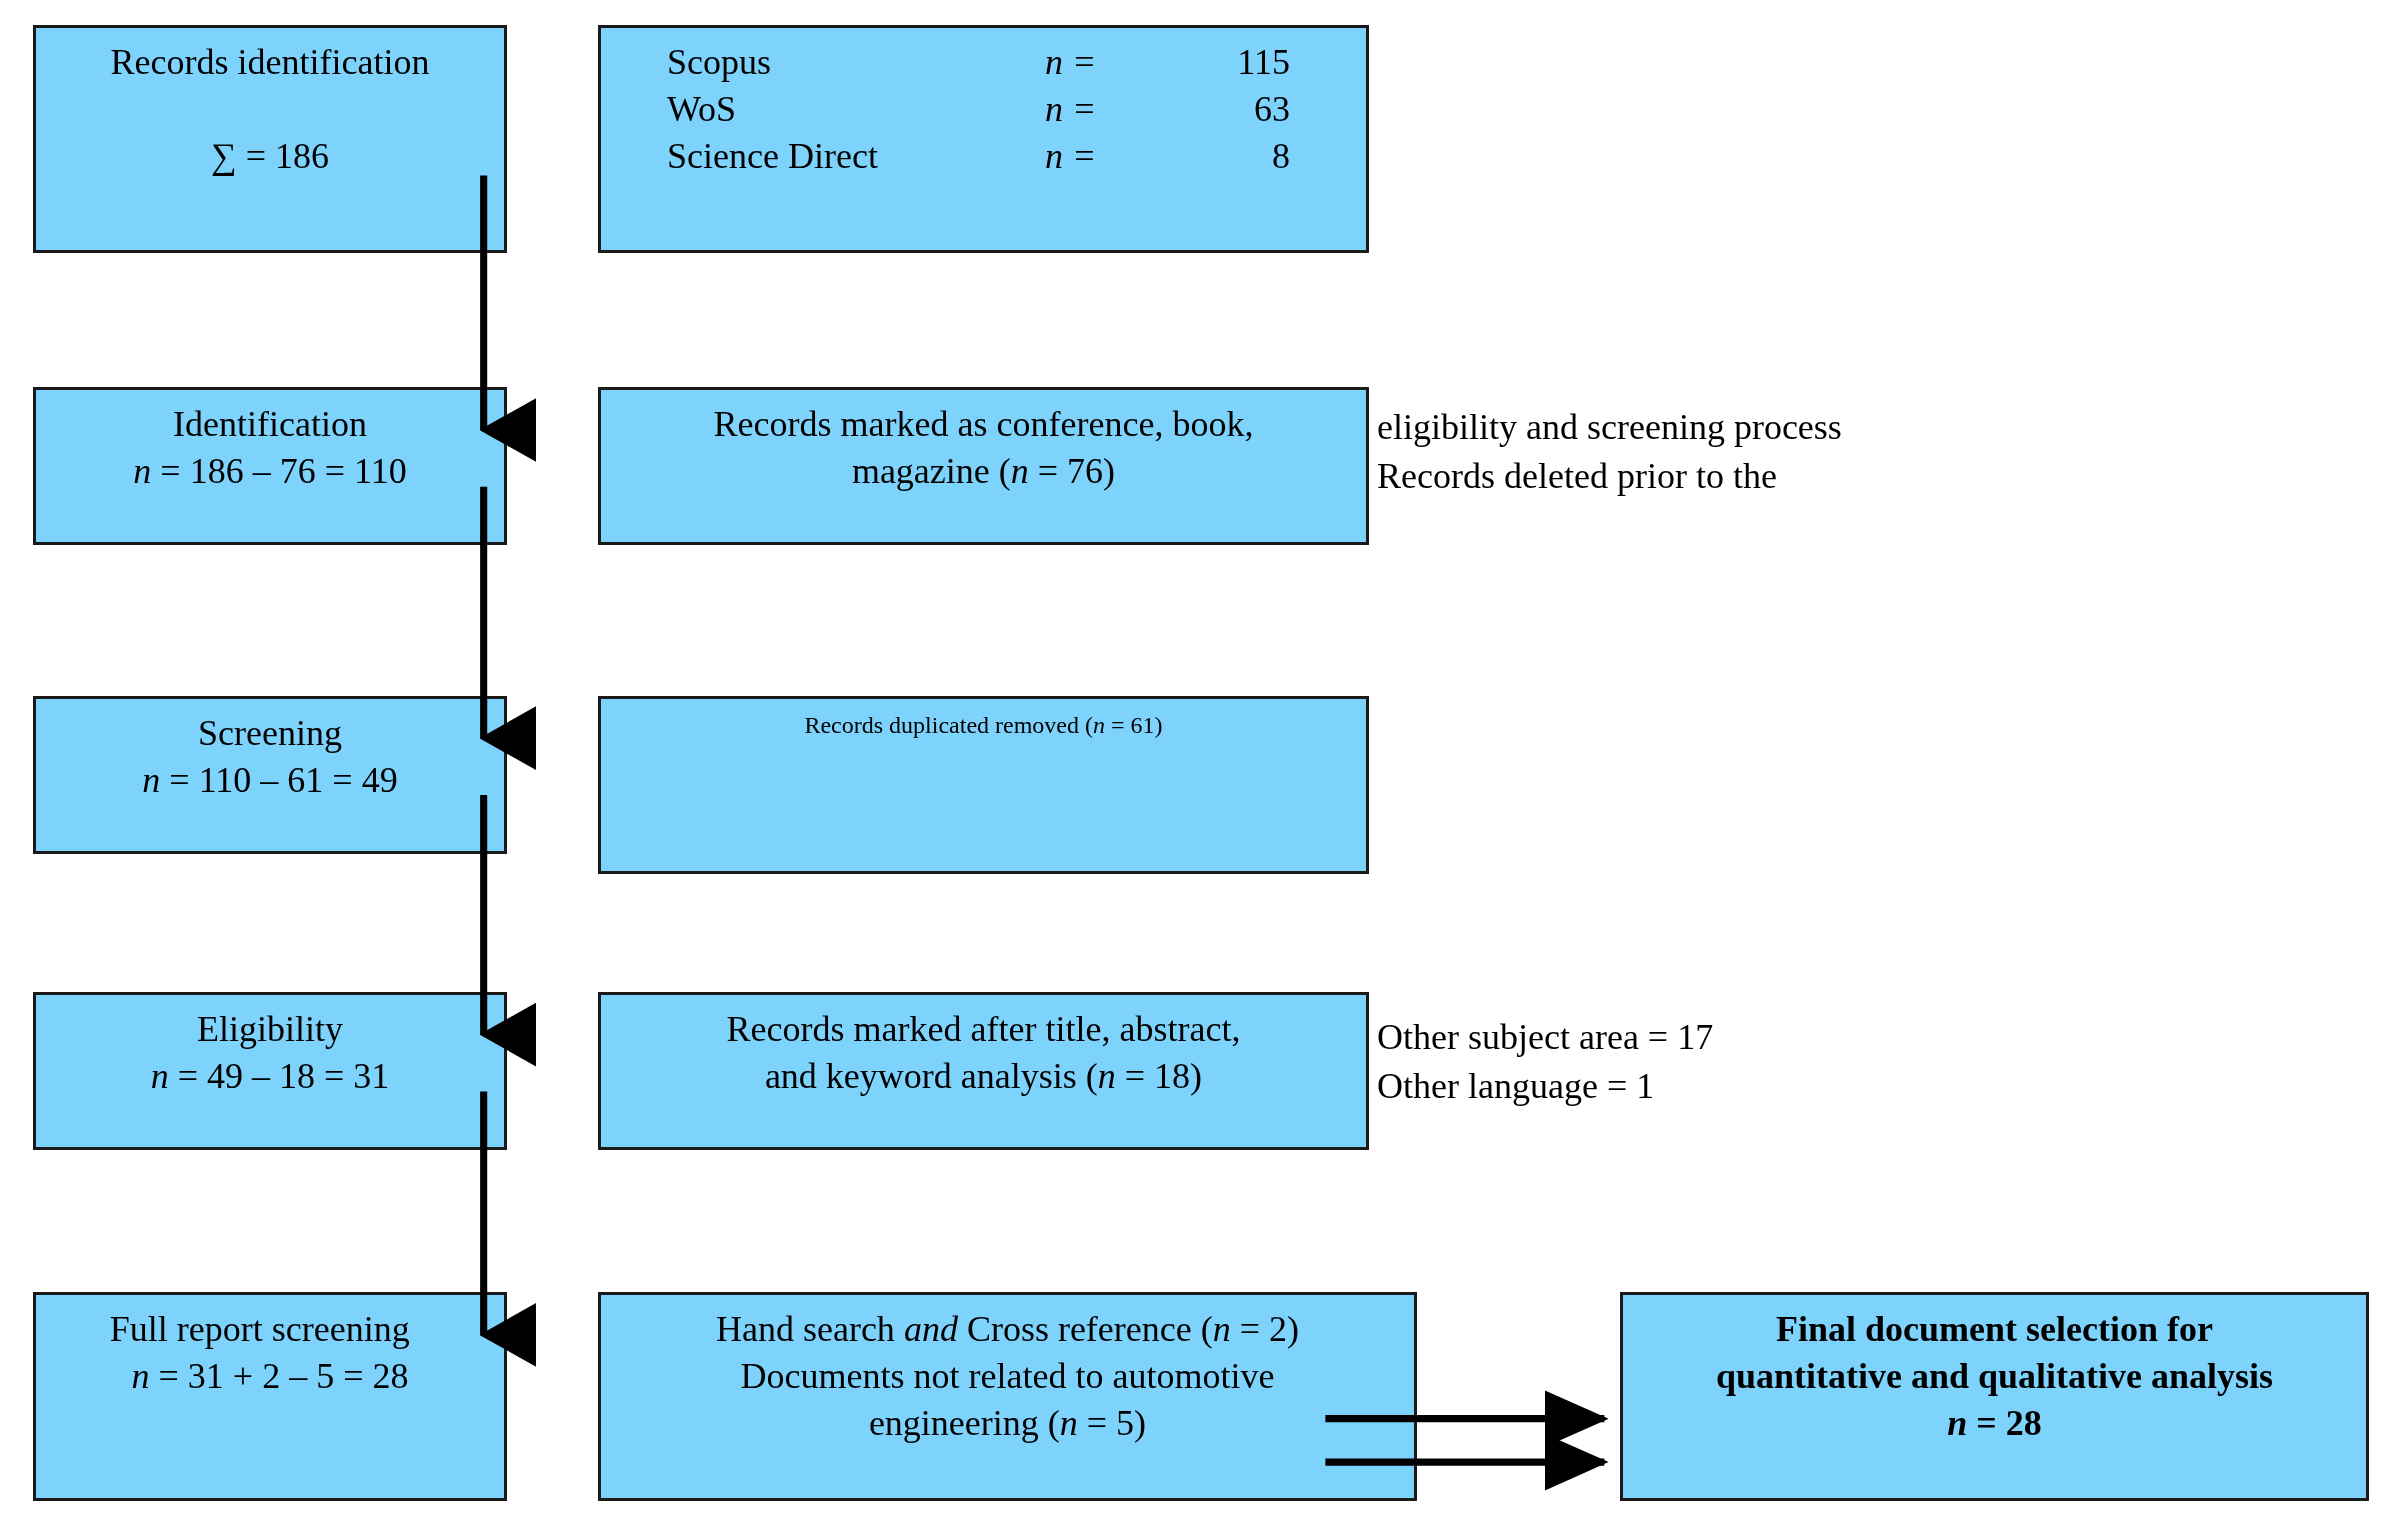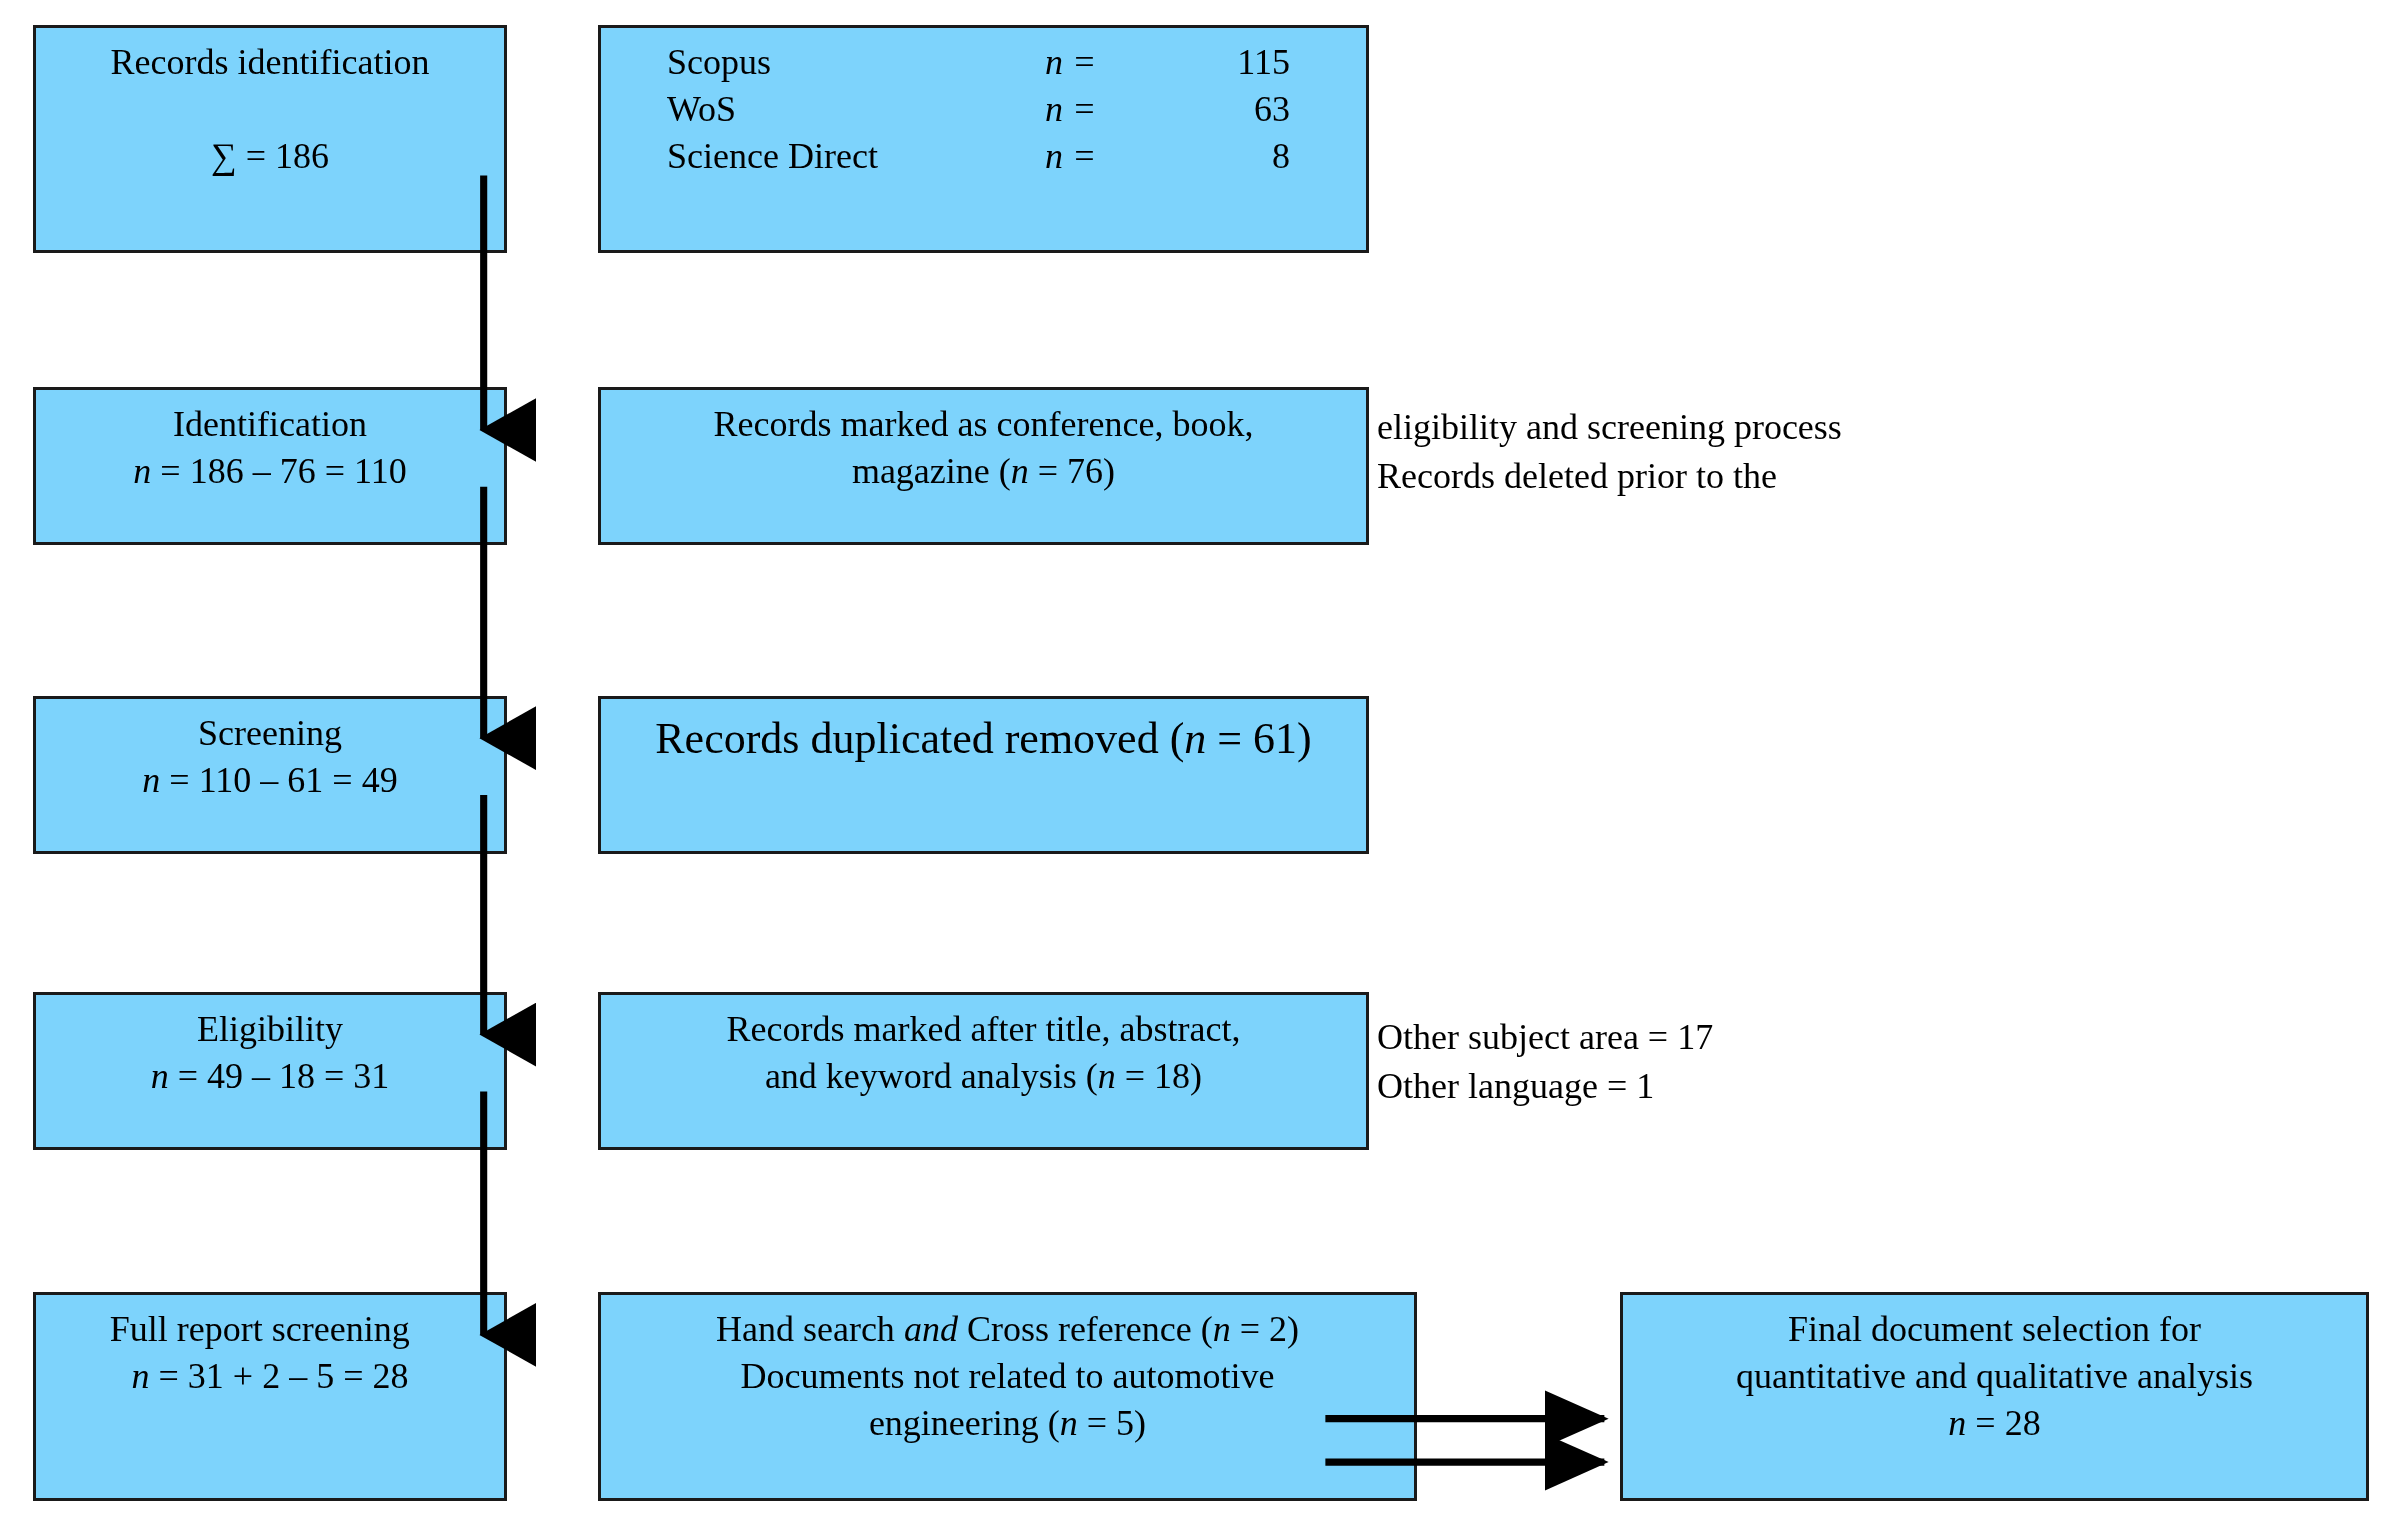--- a/index.html
+++ b/index.html
@@ -74,22 +74,22 @@
     padding-top: 11px; font-size: 36px;
   }
   #text-deleted-prior { left: 1377px; top: 403px; font-size: 36px; }
 
   
   #box-screening {
     left: 33px; top: 696px; width: 474px; height: 158px;
     padding-top: 11px; font-size: 36px;
   }
   #box-duplicates {
-    left: 598px; top: 696px; width: 771px; height: 158px;
-    padding-top: 11px; font-size: 44px;
+    left: 598px; top: 696px; width: 771px; height: 178px;
+    padding-top: 11px; font-size: 24px;
   }
 
   
   #box-eligibility {
     left: 33px; top: 992px; width: 474px; height: 158px;
     padding-top: 11px; font-size: 36px;
   }
   #box-removed-title-abstract {
     left: 598px; top: 992px; width: 771px; height: 158px;
     padding-top: 11px; font-size: 36px;
@@ -100,21 +100,21 @@
   #box-full-report {
     left: 33px; top: 1292px; width: 474px; height: 209px;
     padding-top: 11px; font-size: 36px;
   }
   #box-hand-search {
     left: 598px; top: 1292px; width: 819px; height: 209px;
     padding-top: 11px; font-size: 36px;
   }
   #box-final-selection {
     left: 1620px; top: 1292px; width: 749px; height: 209px;
-    padding-top: 11px; font-size: 36px;
+    padding-top: 11px; font-size: 36px; font-weight: bold;
   }
 
   
   .inline-arrow-space { display: inline-block; width: 20.6px; }
 
   svg#connectors {
     position: absolute;
     left: 0; top: 0;
     width: 2401px; height: 1523px;
     pointer-events: none;

